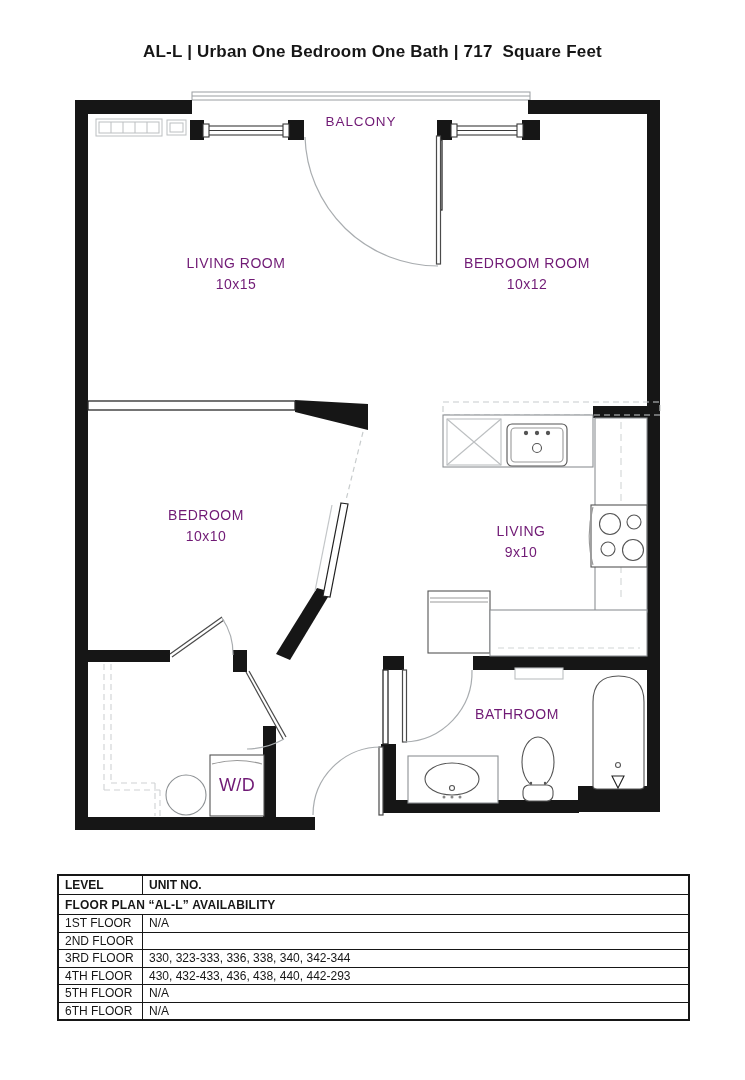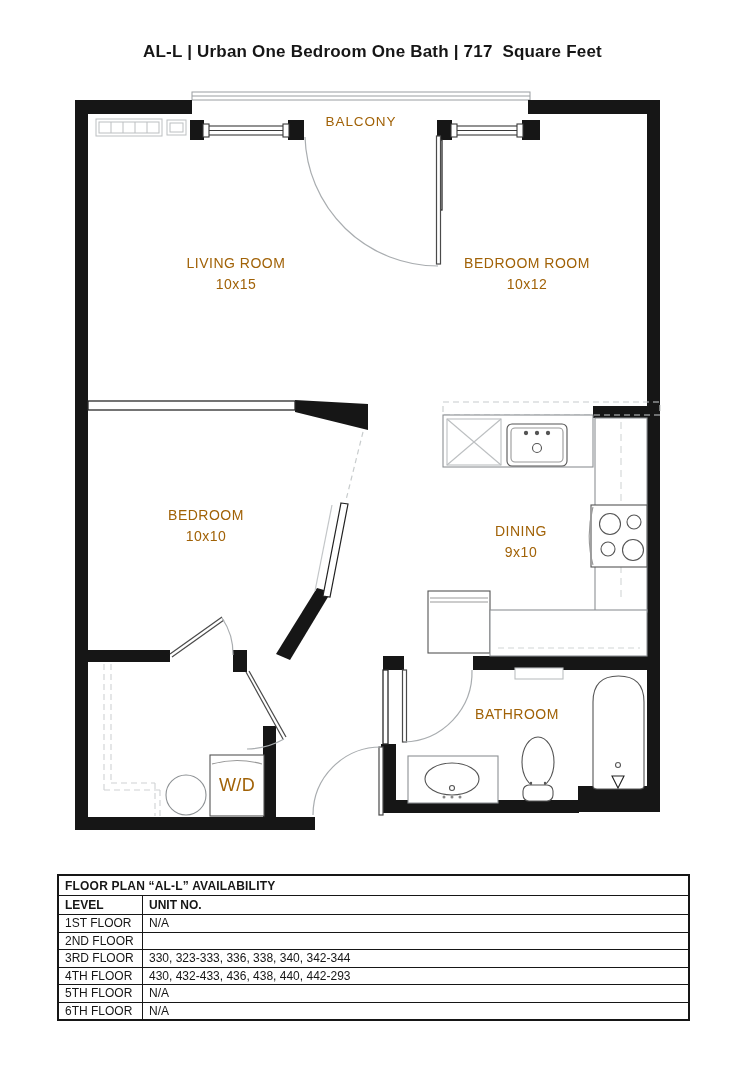--- a/index.html
+++ b/index.html
@@ -2,21 +2,21 @@
 <html><head>
 <meta charset="utf-8">
 <style>
   html,body{margin:0;padding:0;background:#fff;}
   .page{position:relative;width:745px;height:1080px;background:#fff;overflow:hidden;
         font-family:"Liberation Sans",sans-serif;color:#161616;}
   .title{position:absolute;left:0;top:42px;width:100%;text-align:center;
          font-size:17px;font-weight:bold;letter-spacing:.2px;white-space:pre;}
   svg.plan{position:absolute;left:0;top:0;}
   .room-label{position:absolute;transform:translateX(-50%);text-align:center;
-              font-size:14px;line-height:21px;letter-spacing:.5px;color:#a16207;white-space:nowrap;}
+              font-size:14px;line-height:21px;letter-spacing:.5px;color:#701a75;white-space:nowrap;}
   .balcony-label{font-size:13.5px;letter-spacing:.9px;}
   .wd-label{font-size:18px;letter-spacing:.3px;}
   
   .avail{position:absolute;left:57px;top:874px;width:629px;border:2px solid #161616;
          font-size:12px;background:#fff;}
   .avail .trow{display:flex;border-top:1px solid #161616;}
   .avail .trow:first-child{border-top:none;}
   .avail .cell{padding:0 0 0 6px;display:flex;align-items:center;}
   .avail .c1{width:77px;border-right:1px solid #161616;flex:none;}
   .avail .c2{flex:1;}
@@ -202,38 +202,38 @@
   </div>
   <div class="room-label" style="left:527px;top:253px">
     <div>BEDROOM ROOM</div>
     <div>10x12</div>
   </div>
   <div class="room-label" style="left:206px;top:505px">
     <div>BEDROOM</div>
     <div>10x10</div>
   </div>
   <div class="room-label" style="left:521px;top:521px">
-    <div>DINING</div>
+    <div>LIVING</div>
     <div>9x10</div>
   </div>
   <div class="room-label" style="left:517px;top:704px">
     <div>BATHROOM</div>
   </div>
   <div class="room-label wd-label" style="left:237px;top:775px">
     <div>W/D</div>
   </div>
 
   <div class="avail">
-    <div class="trow title-row">
-      <div class="cell c2">FLOOR PLAN “AL-L” AVAILABILITY</div>
-    </div>
     <div class="trow head-row">
       <div class="cell c1">LEVEL</div>
       <div class="cell c2">UNIT NO.</div>
     </div>
+    <div class="trow title-row">
+      <div class="cell c2">FLOOR PLAN “AL-L” AVAILABILITY</div>
+    </div>
     <div class="trow data-row">
       <div class="cell c1">1ST FLOOR</div>
       <div class="cell c2">N/A</div>
     </div>
     <div class="trow data-row">
       <div class="cell c1">2ND FLOOR</div>
     </div>
     <div class="trow data-row">
       <div class="cell c1">3RD FLOOR</div>
       <div class="cell c2">330, 323-333, 336, 338, 340, 342-344</div>

